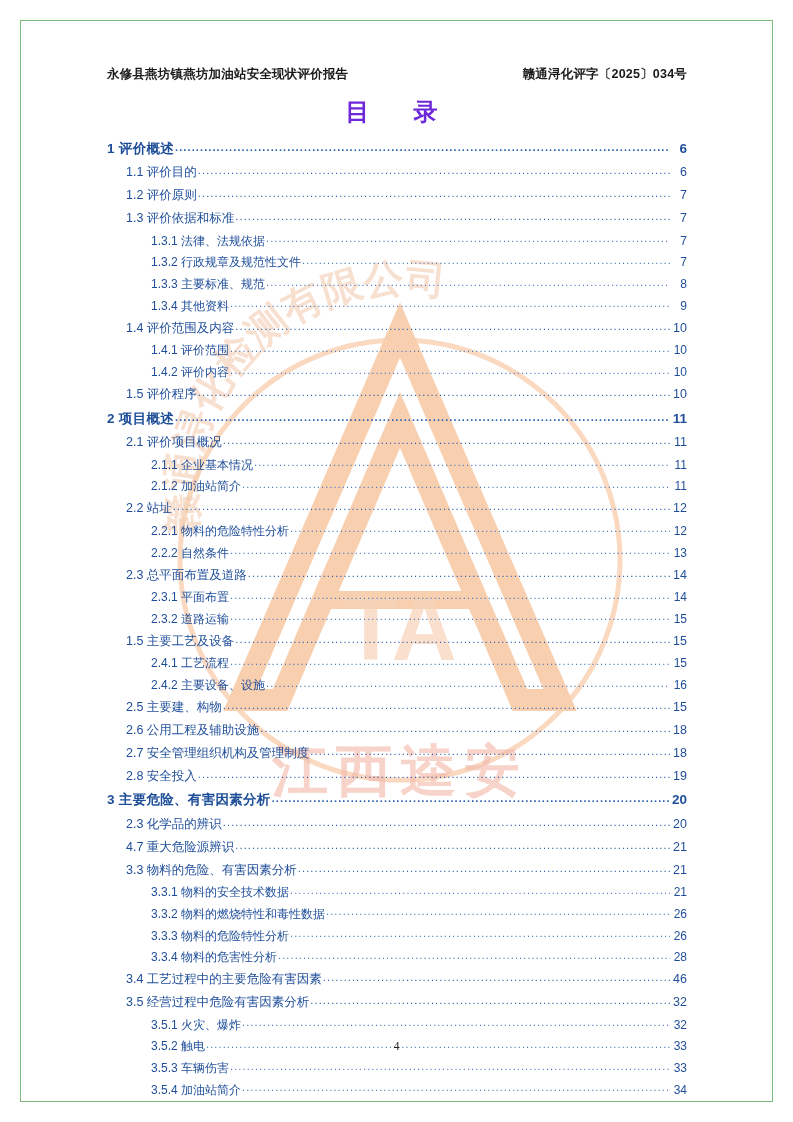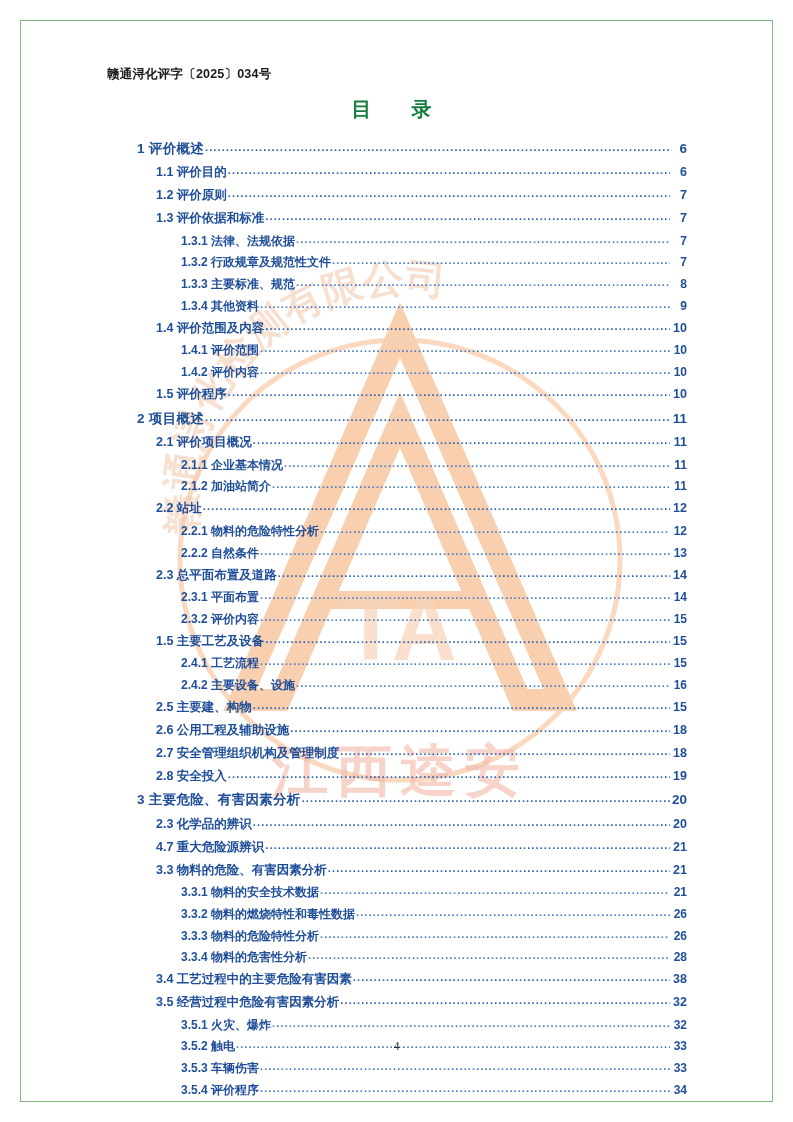--- a/index.html
+++ b/index.html
@@ -64,44 +64,43 @@
   .doc-header .right {
     text-align: left;
   }
 
   .toc-title {
     position: absolute;
     left: 0;
     top: 96px;
     width: 793px;
     text-align: center;
-    font-size: 20px;
+    font-size: 24px;
     font-weight: bold;
     letter-spacing: 10px;
-    color: #15803d;
+    color: #6d28d9;
     font-family: "DejaVu Serif", "Liberation Serif", serif;
   }
 
   
   .toc {
     position: absolute;
     left: 107px;
     top: 136px;
     width: 580px;
   }
   .toc-row {
     display: flex;
     align-items: baseline;
     color: #1f4e99;
     white-space: nowrap;
     line-height: 1.0;
   }
   .toc-row .lbl {
     flex: 0 0 auto;
-    margin-left: 30px;
   }
   .toc-row .dots {
     flex: 1 1 auto;
     overflow: hidden;
     margin: 0 1px;
     font-size: 11px;
     letter-spacing: 1.1px;
     color: #2a5fb0;
     position: relative;
     top: -2px;
@@ -115,31 +114,32 @@
   
   .lv1 {
     font-size: 13.5px;
     font-weight: bold;
     color: #1f4e99;
     padding: 6.0px 0 5.6px 0;
   }
   .lv1 .lbl { letter-spacing: 0.3px; }
   .lv2 {
     font-size: 12.5px;
-    font-weight: bold;
+    font-weight: normal;
     color: #1f4e99;
     padding: 5.4px 0 5.0px 0;
     padding-left: 19px;
   }
   .lv3 {
     font-size: 12px;
-    font-weight: bold;
+    font-weight: normal;
     color: #1f4e99;
     padding: 5.0px 0 4.7px 0;
     padding-left: 44px;
+    align-items: center;
   }
   .lv3 .dots { color: #4a7cc0; }
 
   .page-number {
     position: absolute;
     left: 0;
     top: 1040px;
     width: 793px;
     text-align: center;
     font-size: 11.5px;
@@ -169,20 +169,21 @@
       <path id="arcpath" d="M 210 580 A 210 210 0 1 1 600 580" fill="none"></path>
       <text font-family="'DejaVu Sans', sans-serif" font-size="40" font-weight="bold" fill="#e8a06f" opacity="0.6">
         <textPath href="#arcpath" startOffset="6%">赣通浔化检测有限公司</textPath>
       </text>
     </g>
   </svg>
 
   <div class="content">
 
     <div class="doc-header">
+      <div class="left">永修县燕坊镇燕坊加油站安全现状评价报告</div>
       <div class="right">赣通浔化评字〔2025〕034号</div>
     </div>
 
     <div class="toc-title">目　录</div>
 
     <div class="toc" id="toc-root">
         <div class="toc-row lv1">
           <span class="lbl">1 评价概述</span>
           <span class="dots">........................................................................................................................................................................................................</span>
           <span class="pg">6</span>
@@ -281,21 +282,21 @@
           <span class="lbl">2.3 总平面布置及道路</span>
           <span class="dots">........................................................................................................................................................................................................</span>
           <span class="pg">14</span>
         </div>
         <div class="toc-row lv3">
           <span class="lbl">2.3.1 平面布置</span>
           <span class="dots">........................................................................................................................................................................................................</span>
           <span class="pg">14</span>
         </div>
         <div class="toc-row lv3">
-          <span class="lbl">2.3.2 评价内容</span>
+          <span class="lbl">2.3.2 道路运输</span>
           <span class="dots">........................................................................................................................................................................................................</span>
           <span class="pg">15</span>
         </div>
         <div class="toc-row lv2">
           <span class="lbl">1.5 主要工艺及设备</span>
           <span class="dots">........................................................................................................................................................................................................</span>
           <span class="pg">15</span>
         </div>
         <div class="toc-row lv3">
           <span class="lbl">2.4.1 工艺流程</span>
@@ -363,21 +364,21 @@
           <span class="pg">26</span>
         </div>
         <div class="toc-row lv3">
           <span class="lbl">3.3.4 物料的危害性分析</span>
           <span class="dots">........................................................................................................................................................................................................</span>
           <span class="pg">28</span>
         </div>
         <div class="toc-row lv2">
           <span class="lbl">3.4 工艺过程中的主要危险有害因素</span>
           <span class="dots">........................................................................................................................................................................................................</span>
-          <span class="pg">38</span>
+          <span class="pg">46</span>
         </div>
         <div class="toc-row lv2">
           <span class="lbl">3.5 经营过程中危险有害因素分析</span>
           <span class="dots">........................................................................................................................................................................................................</span>
           <span class="pg">32</span>
         </div>
         <div class="toc-row lv3">
           <span class="lbl">3.5.1 火灾、爆炸</span>
           <span class="dots">........................................................................................................................................................................................................</span>
           <span class="pg">32</span>
@@ -386,21 +387,21 @@
           <span class="lbl">3.5.2 触电</span>
           <span class="dots">........................................................................................................................................................................................................</span>
           <span class="pg">33</span>
         </div>
         <div class="toc-row lv3">
           <span class="lbl">3.5.3 车辆伤害</span>
           <span class="dots">........................................................................................................................................................................................................</span>
           <span class="pg">33</span>
         </div>
         <div class="toc-row lv3">
-          <span class="lbl">3.5.4 评价程序</span>
+          <span class="lbl">3.5.4 加油站简介</span>
           <span class="dots">........................................................................................................................................................................................................</span>
           <span class="pg">34</span>
         </div>
       </div>
 
     <div class="page-number">4</div>
 
   </div>
 </div>
 

